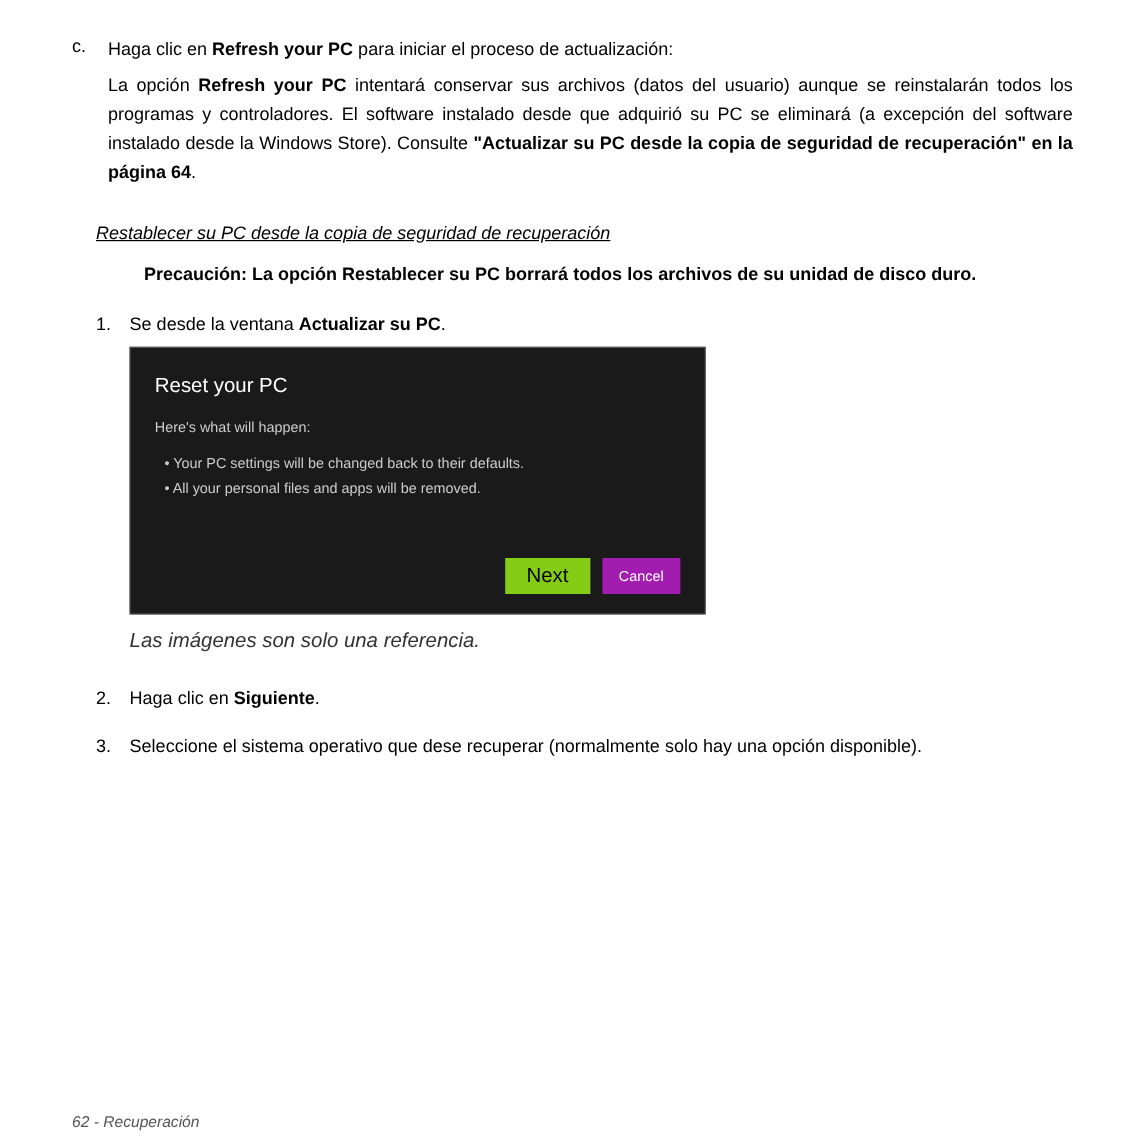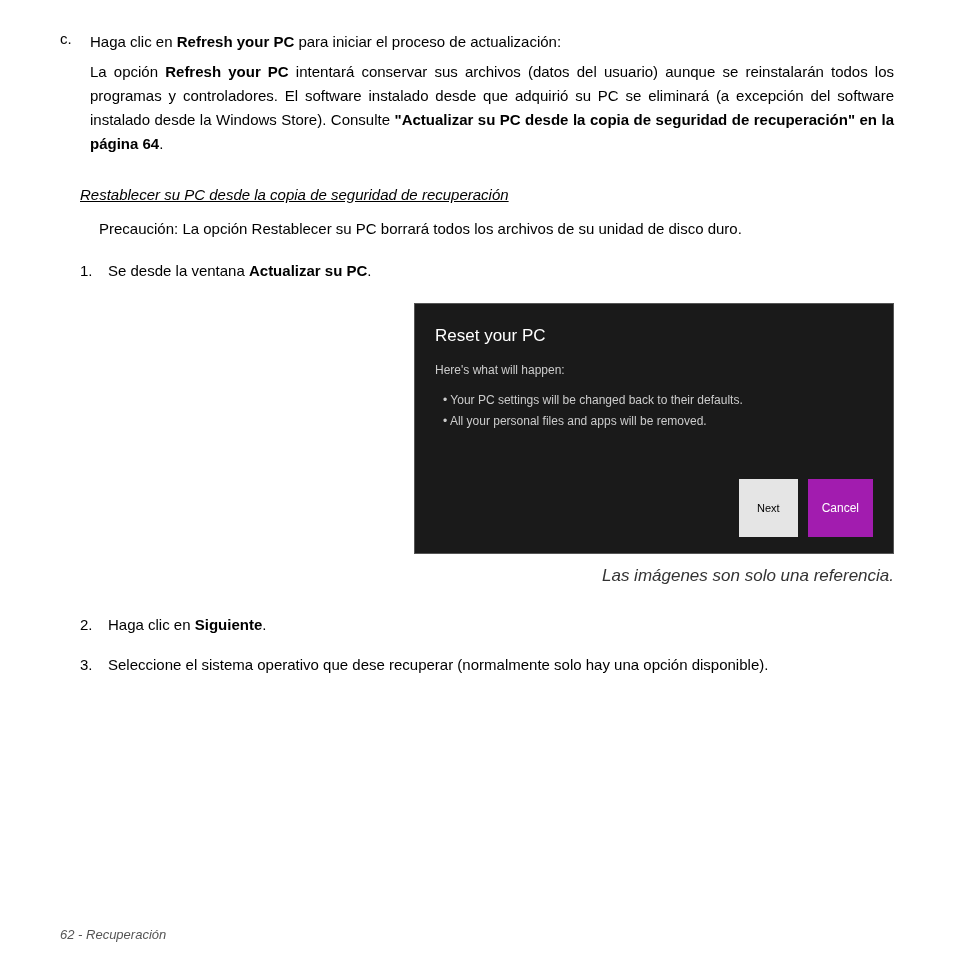--- a/index.html
+++ b/index.html
@@ -46,23 +46,23 @@
     .section-heading-underline {
       text-decoration: underline;
       font-style: italic;
       font-size: 15px;
       margin-left: 20px;
       margin-bottom: 14px;
       display: block;
     }
 
     .warning-box {
-      font-weight: normal;
+      font-weight: bold;
       text-align: justify;
-      margin-left: 39px;
+      margin-left: 60px;
       margin-bottom: 18px;
       line-height: 1.6;
       font-size: 15px;
     }
 
     .numbered-list {
       margin-left: 20px;
     }
 
     .numbered-item {
@@ -79,22 +79,22 @@
     .numbered-item-content {
       flex: 1;
       text-align: justify;
       font-size: 15px;
       line-height: 1.6;
     }
 
     .screenshot-container {
       display: flex;
       flex-direction: column;
-      align-items: flex-end;
-      margin: 20px 0 8px 0;
+      align-items: flex-start;
+      margin: 6px 0 8px 0;
     }
 
     .screenshot-window {
       width: 480px;
       background: #1a1a1a;
       border: 1px solid #555;
       position: relative;
     }
 
     .screenshot-title-bar {
@@ -134,25 +134,25 @@
 
     .screenshot-bottom {
       background: #1a1a1a;
       padding: 40px 20px 16px 20px;
       display: flex;
       justify-content: flex-end;
       gap: 10px;
     }
 
     .btn-next {
-      background: #e5e5e5;
+      background: #84cc16;
       color: #000000;
       border: none;
-      padding: 23px 18px;
-      font-size: 11px;
+      padding: 5px 18px;
+      font-size: 17px;
       cursor: pointer;
       font-weight: normal;
     }
 
     .btn-cancel {
       background: #a21caf;
       color: #ffffff;
       border: none;
       padding: 5px 14px;
       font-size: 12px;

